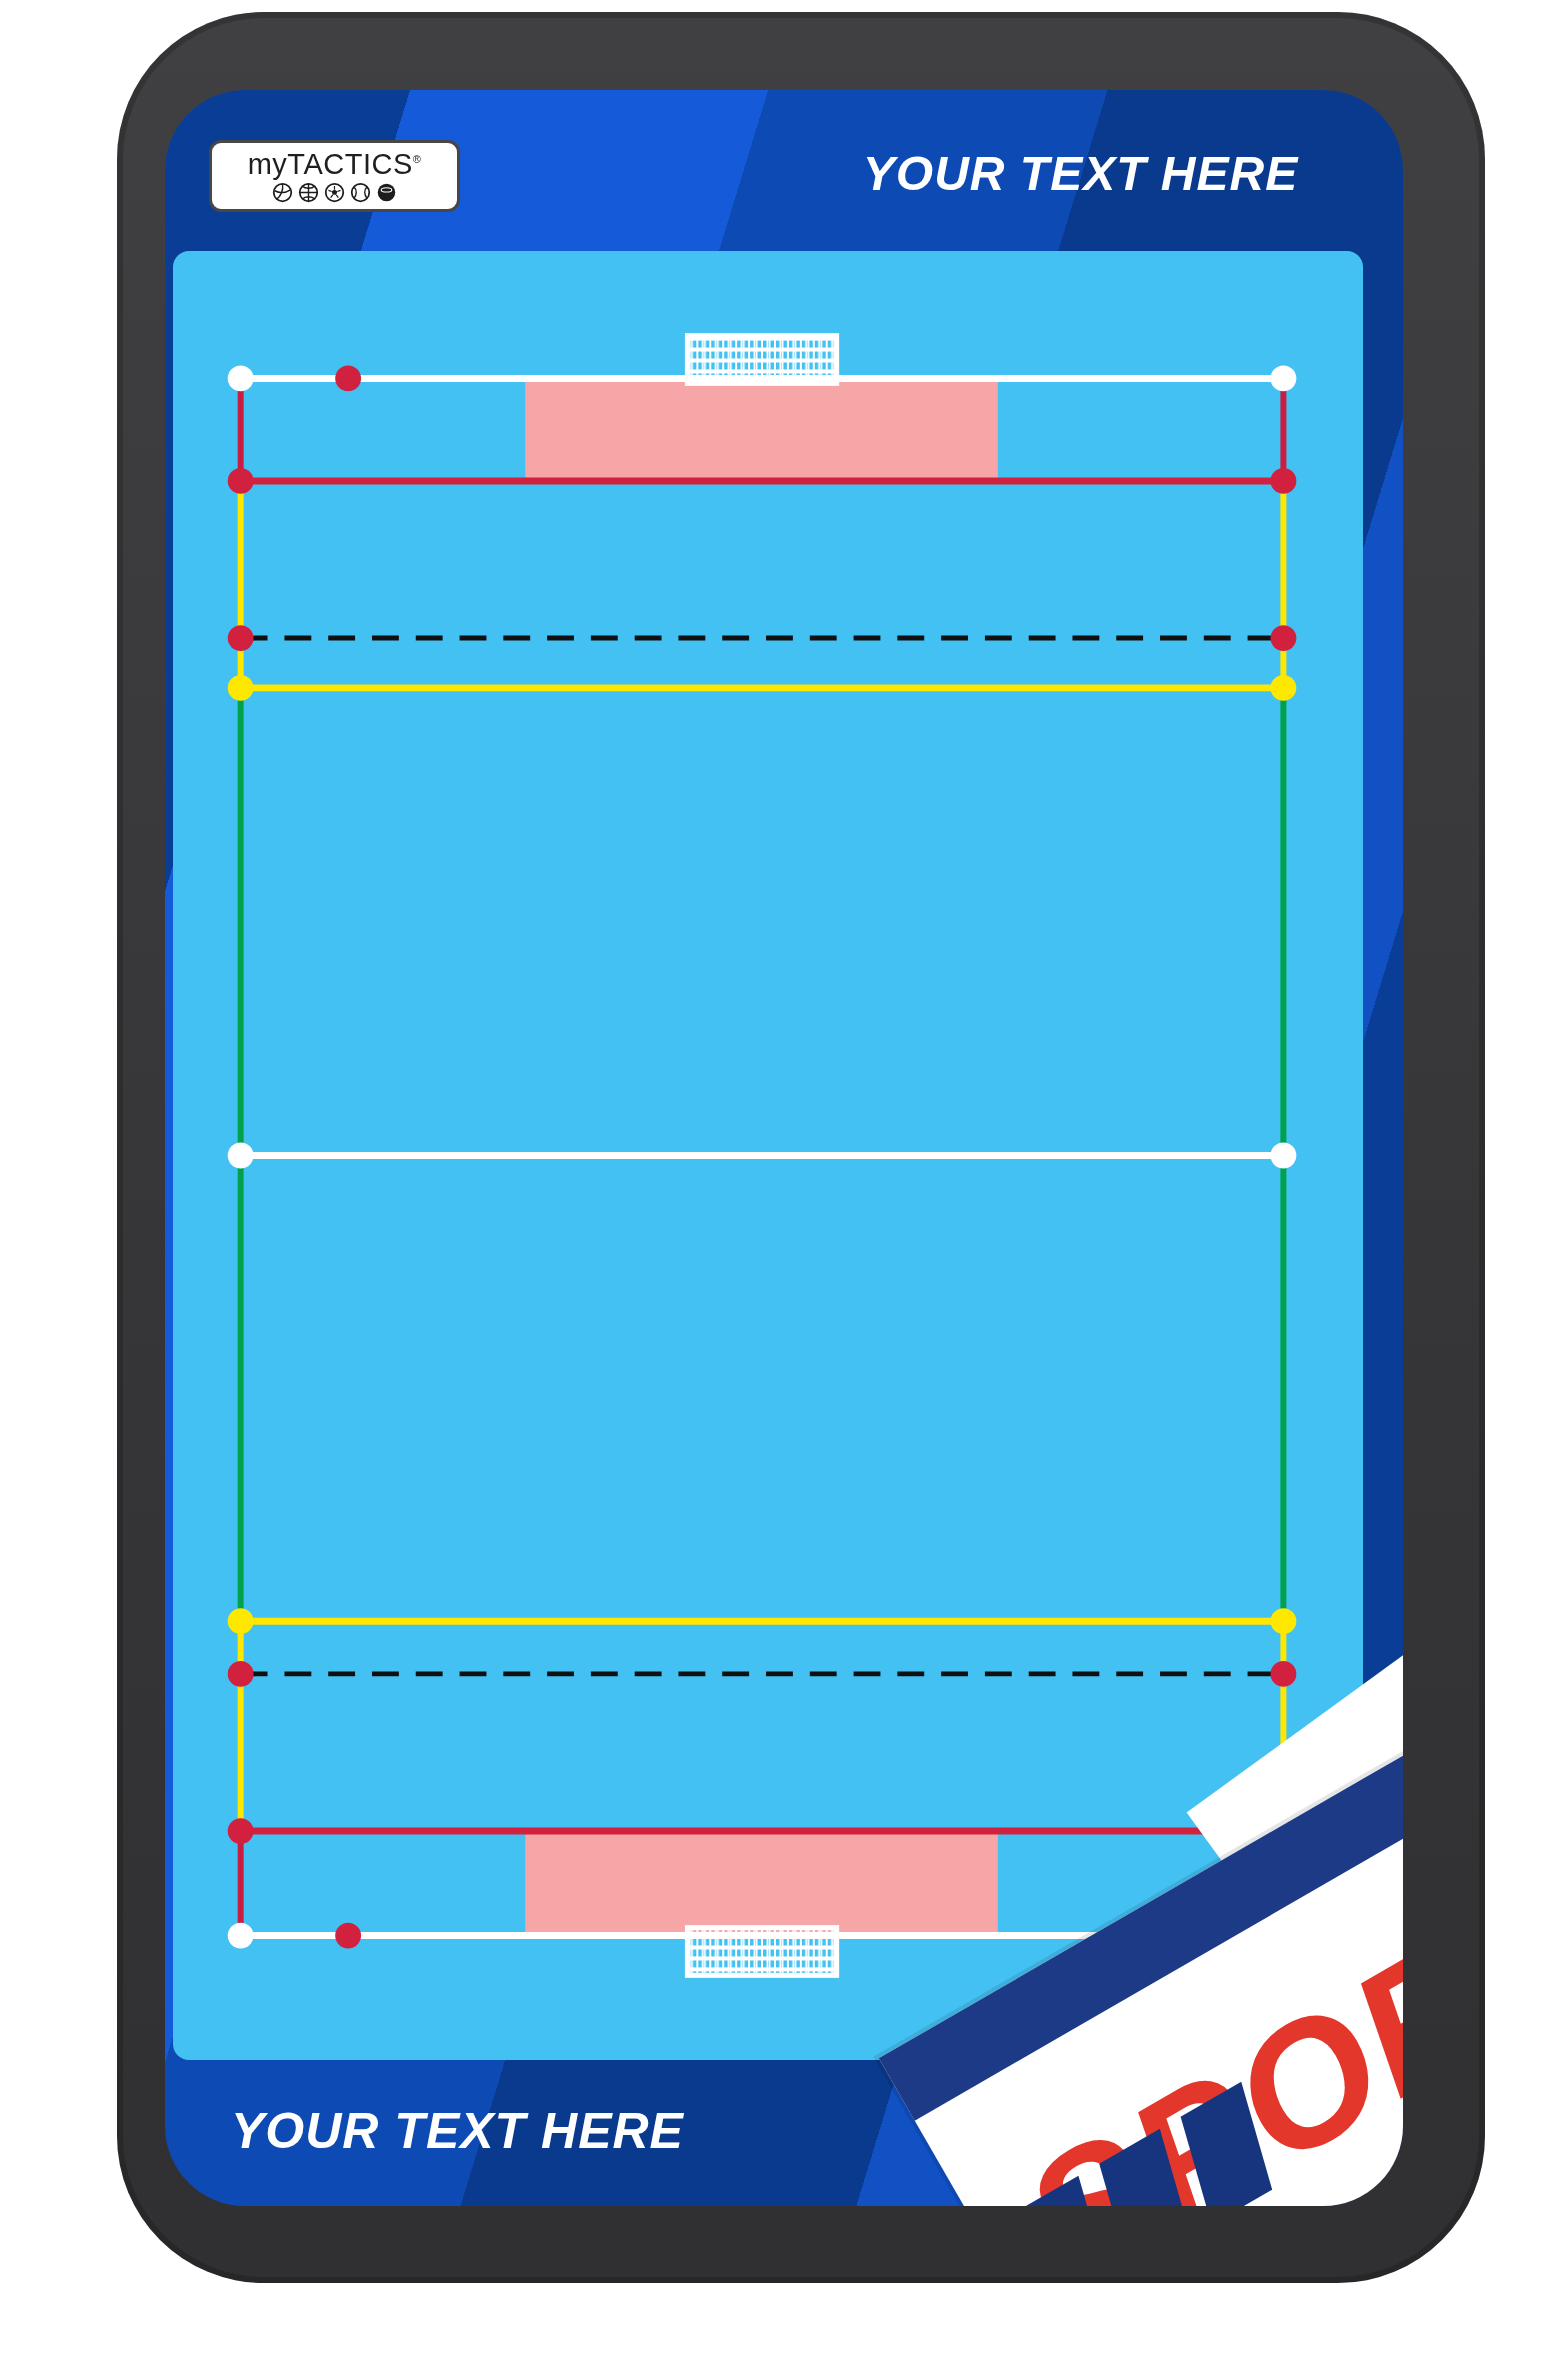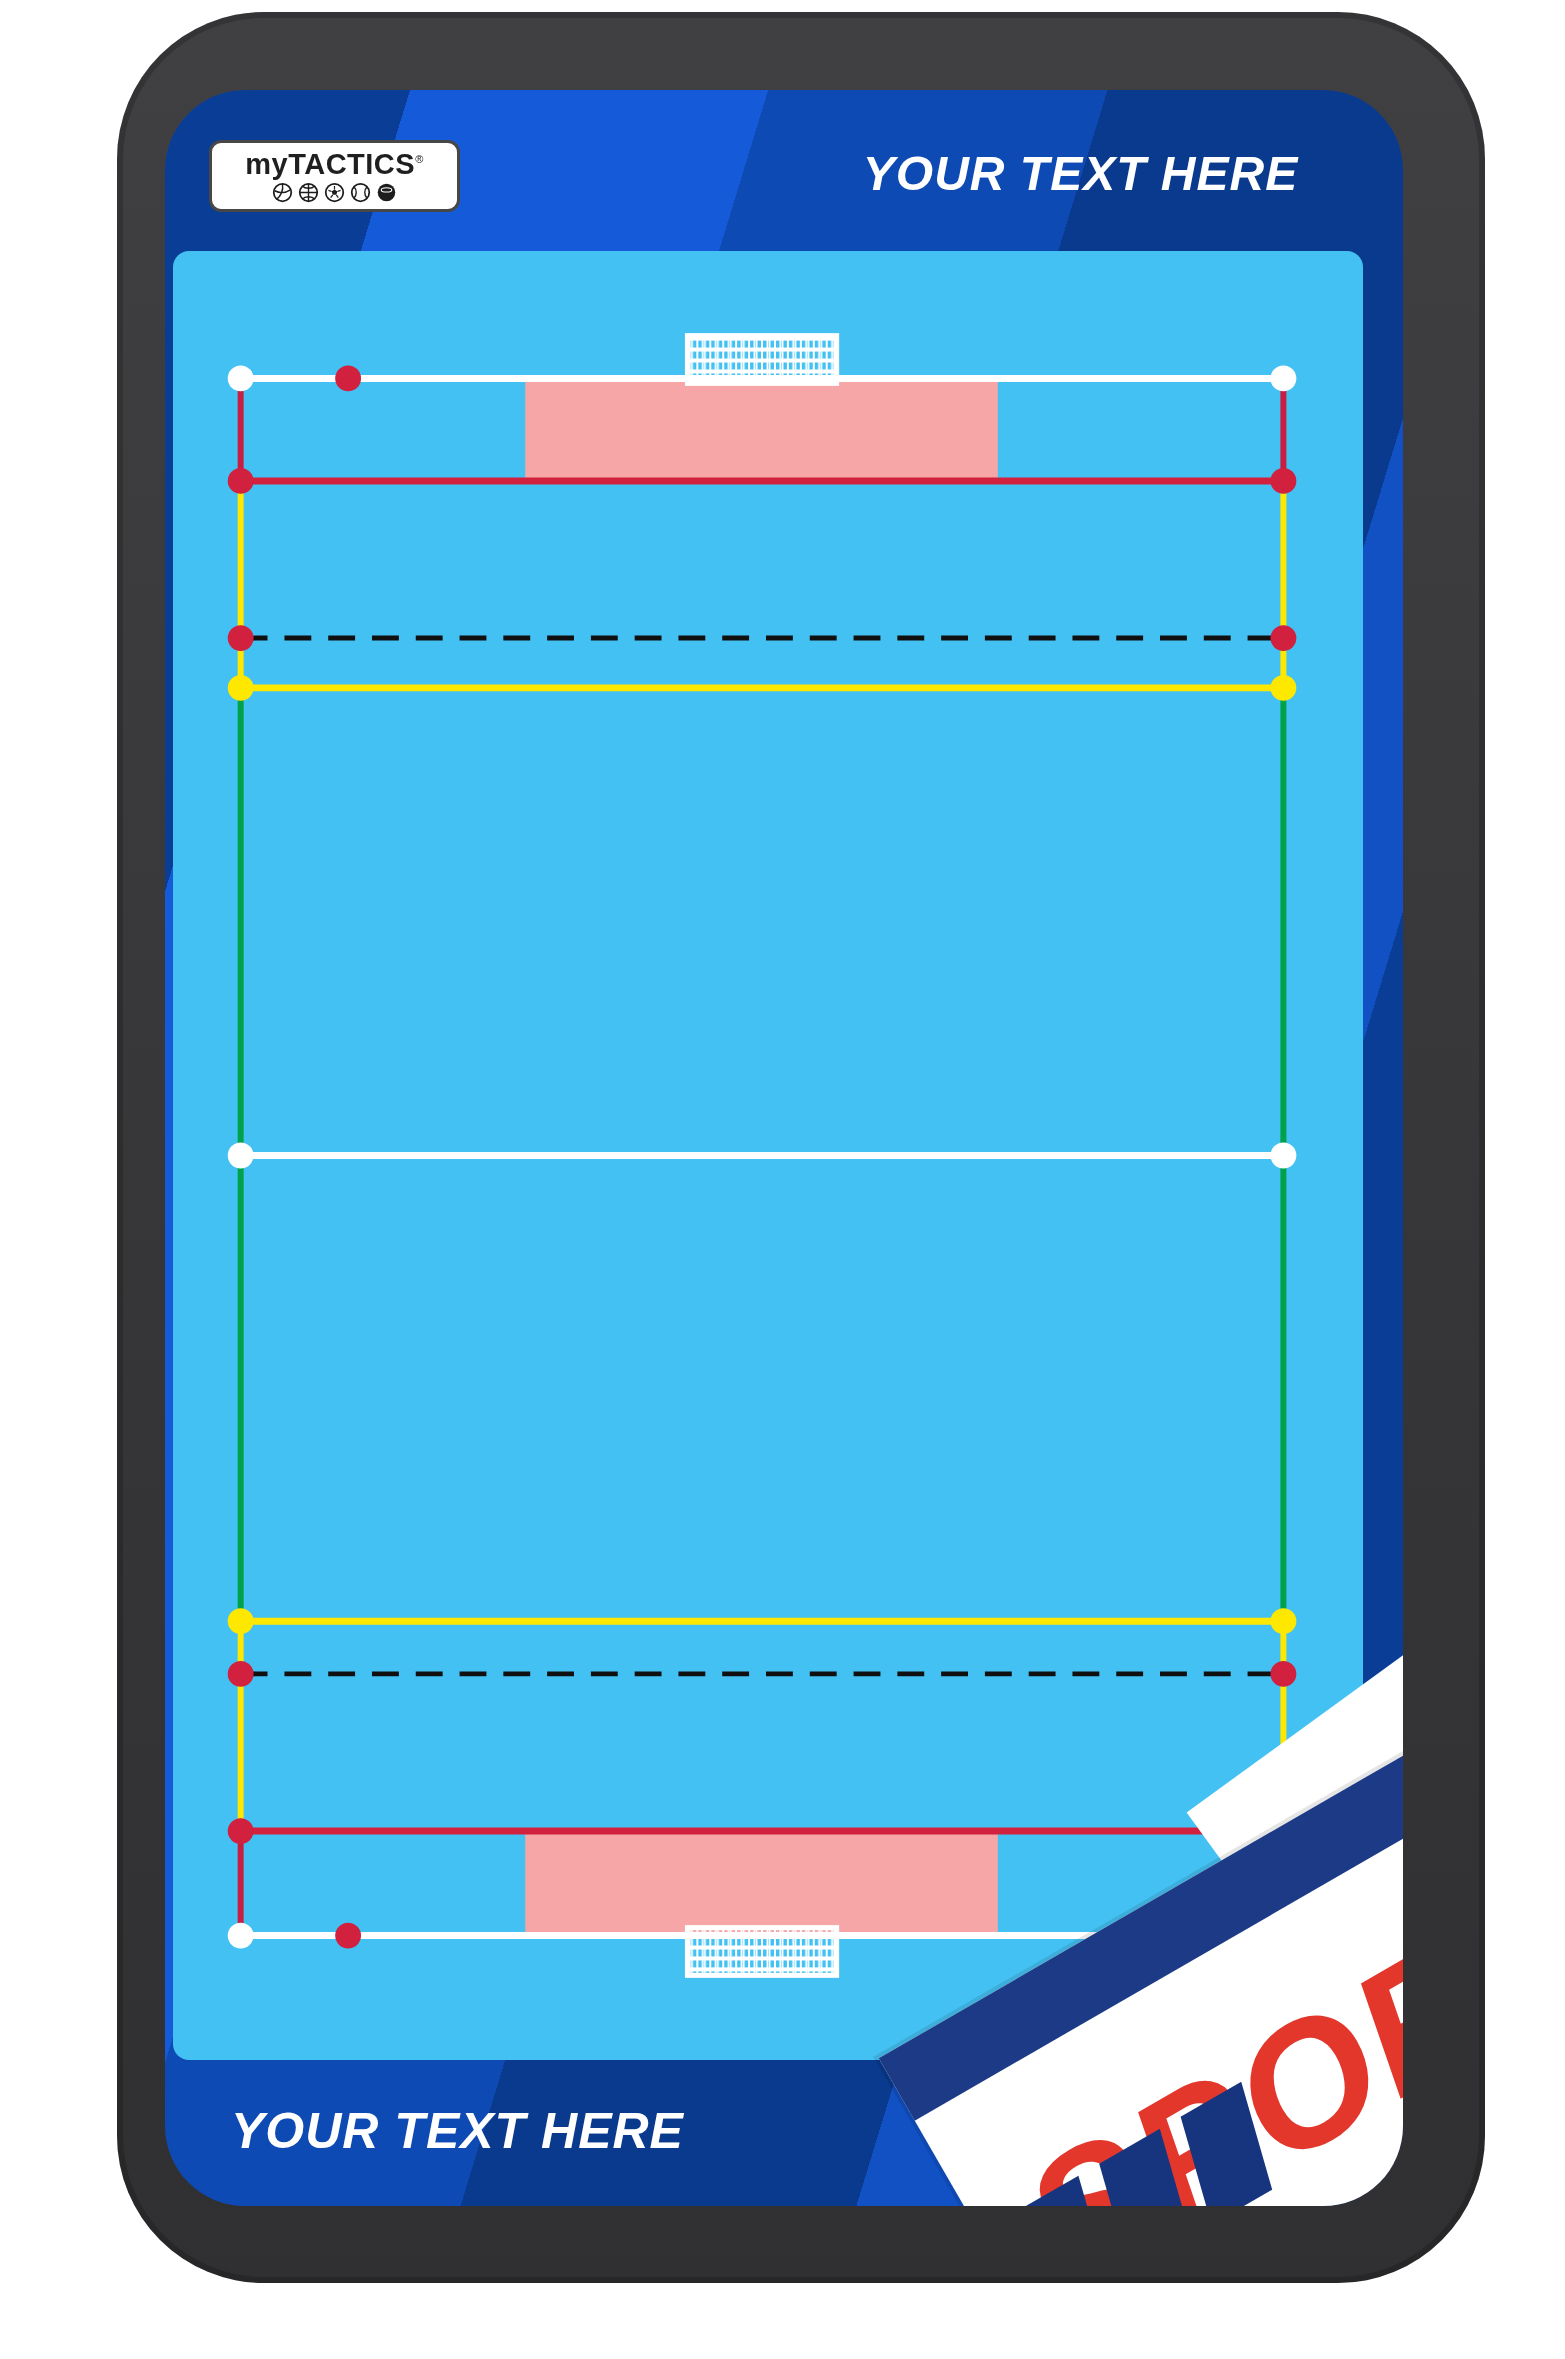--- a/index.html
+++ b/index.html
@@ -27,22 +27,22 @@
       #2e6fe2 91.5%, #2e6fe2 94%,
       #0a3e96 94%, #0a3e96 100%);
   }
   
   .logo{
     position:absolute;left:44px;top:50px;width:251px;height:72px;box-sizing:border-box;
     background:#ffffff;border:3px solid #474747;border-radius:12px;
     display:flex;flex-direction:column;align-items:center;justify-content:center;gap:3px;
   }
   .logo-text{font-size:29px;color:#1f1f1f;line-height:1;letter-spacing:0.5px;white-space:nowrap;}
-  .logo-text .prefix{font-weight:700;}
-  .logo-text .main{font-weight:700;margin-top:47px;}
+  .logo-text .prefix{font-weight:400;}
+  .logo-text .main{font-weight:400;margin-top:47px;}
   .logo-text sup{font-size:11px;vertical-align:super;}
   .logo-balls{display:flex;gap:5px;align-items:center;}
   .logo-balls svg{display:block;}
 
   .top-text{
     position:absolute;left:637px;top:56px;width:557px;text-align:center;
     color:#ffffff;font-size:48px;font-style:italic;font-weight:800;
     letter-spacing:1px;white-space:nowrap;
   }
   .footer-text{

